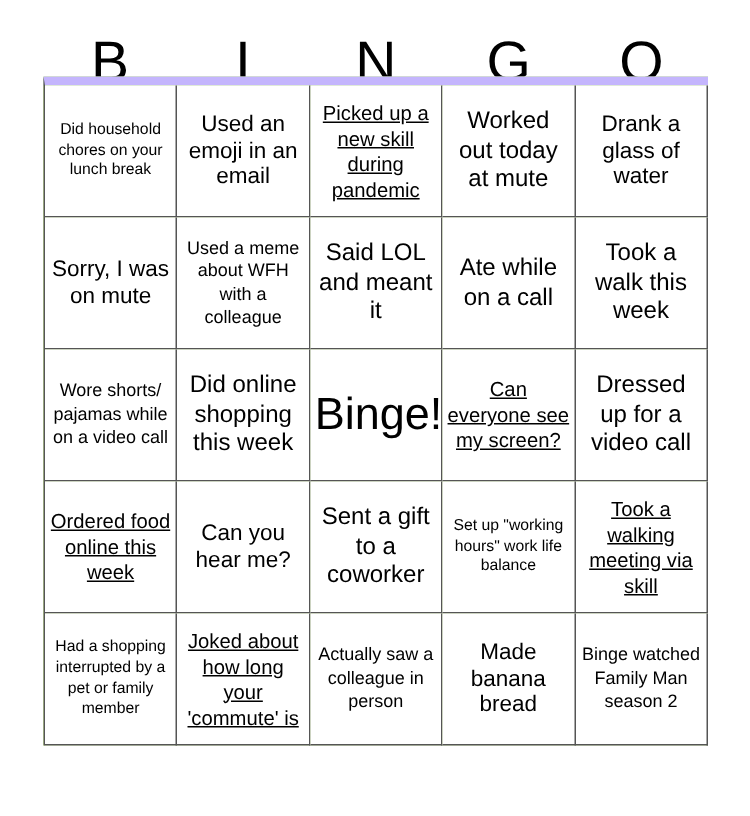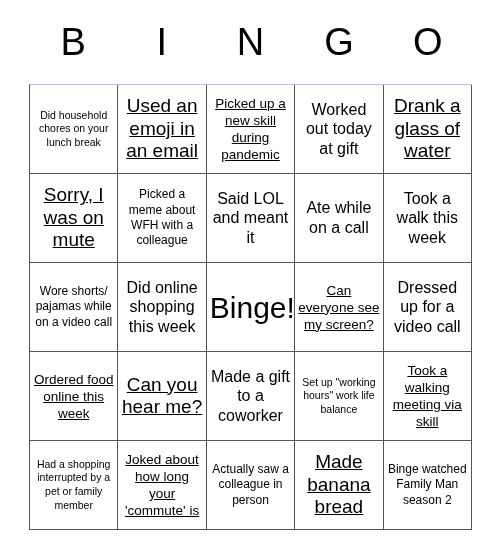--- a/index.html
+++ b/index.html
@@ -42,27 +42,27 @@
     line-height: 1;
     letter-spacing: 0px;
     color: #000000;
     font-family: "Liberation Sans", sans-serif;
   }
 
   
   .bingo-grid {
     position: absolute;
     left: 29px;
-    top: 84px;
+    top: 51px;
     width: 443px;
     height: 446px;
     display: grid;
     grid-template-columns: repeat(5, 1fr);
     grid-template-rows: repeat(5, 1fr);
-    border-top: 1px solid #c4b5fd;
+    border-top: 6px solid #c4b5fd;
     border-left: 1px solid #555555;
     box-sizing: border-box;
     background: #bef264;
   }
 
   .bingo-cell {
     border-right: 1px solid #555555;
     border-bottom: 1px solid #555555;
     box-sizing: border-box;
     display: flex;
@@ -82,21 +82,21 @@
     font-family: "Liberation Sans", sans-serif;
     font-weight: 400;
     white-space: pre-line;
   }
 
   
   .fs-xs   { font-size: 10.5px; line-height: 1.30; }
   .fs-sm   { font-size: 12px;   line-height: 1.28; }
   .fs-md   { font-size: 13.5px; line-height: 1.26; text-decoration: underline; }
   .fs-lg   { font-size: 16px;   line-height: 1.22; }
-  .fs-xl   { font-size: 19px;   line-height: 1.18; text-decoration: underline; }
+  .fs-xl   { font-size: 15px;   line-height: 1.18; }
   .fs-free { font-size: 30px;   line-height: 1.10; }
 </style>
 </head>
 <body>
 
 <div id="bingo-card">
 
   <div class="bingo-header">
     <div class="header-letter">B</div>
     <div class="header-letter">I</div>
@@ -110,31 +110,31 @@
     <div class="bingo-cell">
       <span class="cell-text fs-xs">Did household chores on your lunch break</span>
     </div>
     <div class="bingo-cell">
       <span class="cell-text fs-xl">Used an emoji in an email</span>
     </div>
     <div class="bingo-cell">
       <span class="cell-text fs-md">Picked up a new skill during pandemic</span>
     </div>
     <div class="bingo-cell">
-      <span class="cell-text fs-lg">Worked out today at gift</span>
+      <span class="cell-text fs-lg">Worked out today at mute</span>
     </div>
     <div class="bingo-cell">
       <span class="cell-text fs-xl">Drank a glass of water</span>
     </div>
 
     <div class="bingo-cell">
       <span class="cell-text fs-xl">Sorry, I was on mute</span>
     </div>
     <div class="bingo-cell">
-      <span class="cell-text fs-sm">Picked a meme about WFH with a colleague</span>
+      <span class="cell-text fs-sm">Used a meme about WFH with a colleague</span>
     </div>
     <div class="bingo-cell">
       <span class="cell-text fs-lg">Said LOL and meant it</span>
     </div>
     <div class="bingo-cell">
       <span class="cell-text fs-lg">Ate while on a call</span>
     </div>
     <div class="bingo-cell">
       <span class="cell-text fs-lg">Took a walk this week</span>
     </div>
@@ -155,21 +155,21 @@
       <span class="cell-text fs-lg">Dressed up for a video call</span>
     </div>
 
     <div class="bingo-cell">
       <span class="cell-text fs-md">Ordered food online this week</span>
     </div>
     <div class="bingo-cell">
       <span class="cell-text fs-xl">Can you hear me?</span>
     </div>
     <div class="bingo-cell">
-      <span class="cell-text fs-lg">Made a gift to a coworker</span>
+      <span class="cell-text fs-lg">Sent a gift to a coworker</span>
     </div>
     <div class="bingo-cell">
       <span class="cell-text fs-xs">Set up "working hours" work life balance</span>
     </div>
     <div class="bingo-cell">
       <span class="cell-text fs-md">Took a walking meeting via skill</span>
     </div>
 
     <div class="bingo-cell">
       <span class="cell-text fs-xs">Had a shopping interrupted by a pet or family member</span>

